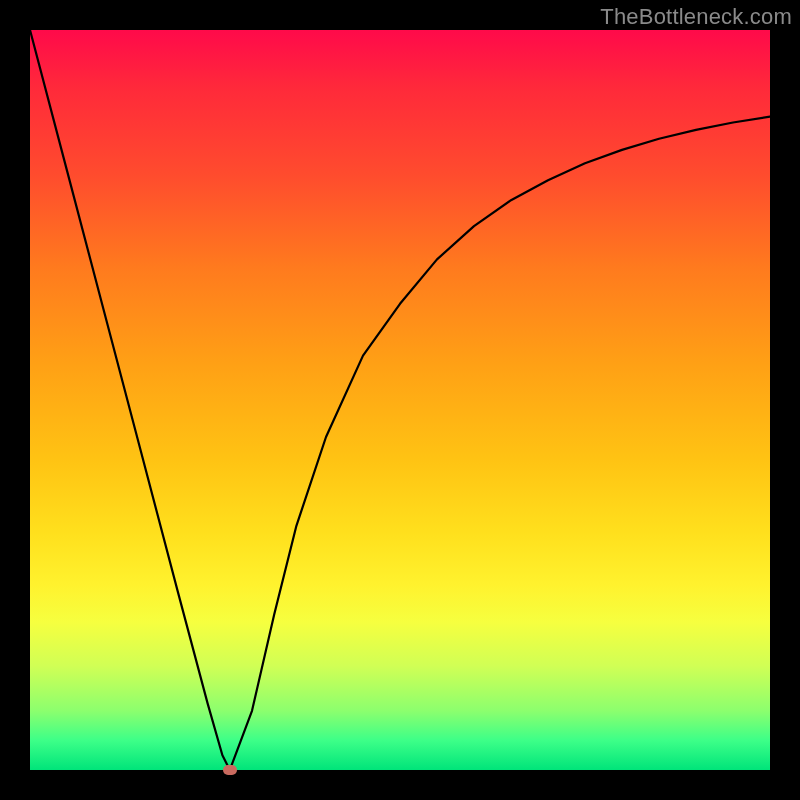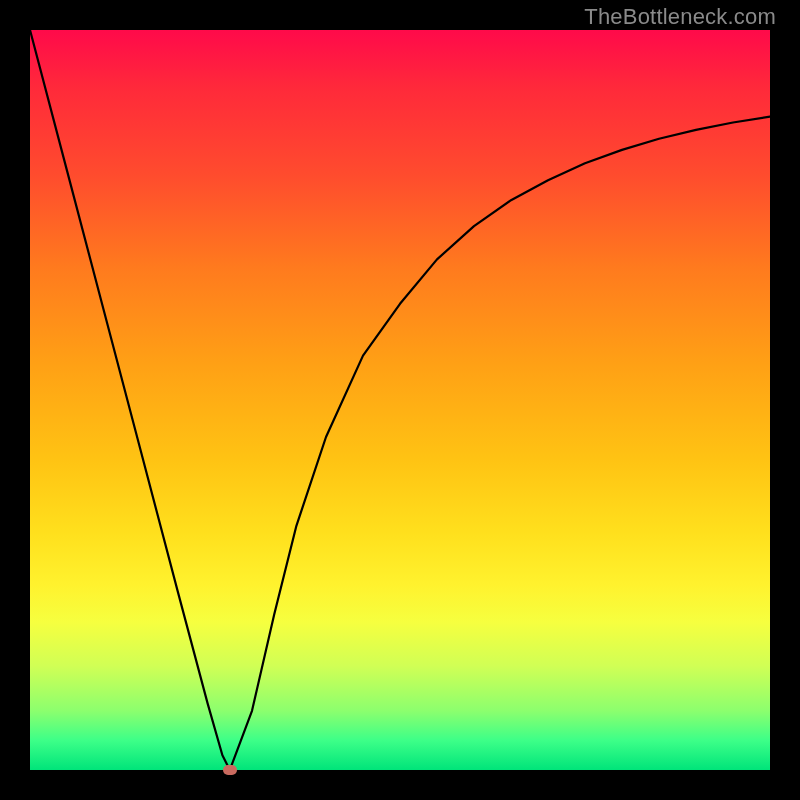--- a/index.html
+++ b/index.html
@@ -43,21 +43,21 @@
   .marker {
     position: absolute;
     width: 14px;
     height: 10px;
     border-radius: 5px;
     transform: translate(-50%, -50%);
   }
   .watermark {
     position: absolute;
     top: 4px;
-    right: 24px;
+    right: 8px;
     color: #8a8a8a;
     font-size: 22px;
     font-weight: 500;
     letter-spacing: 0.2px;
   }
 </style>
 </head>
 <body>
 
 <div class="stage">

